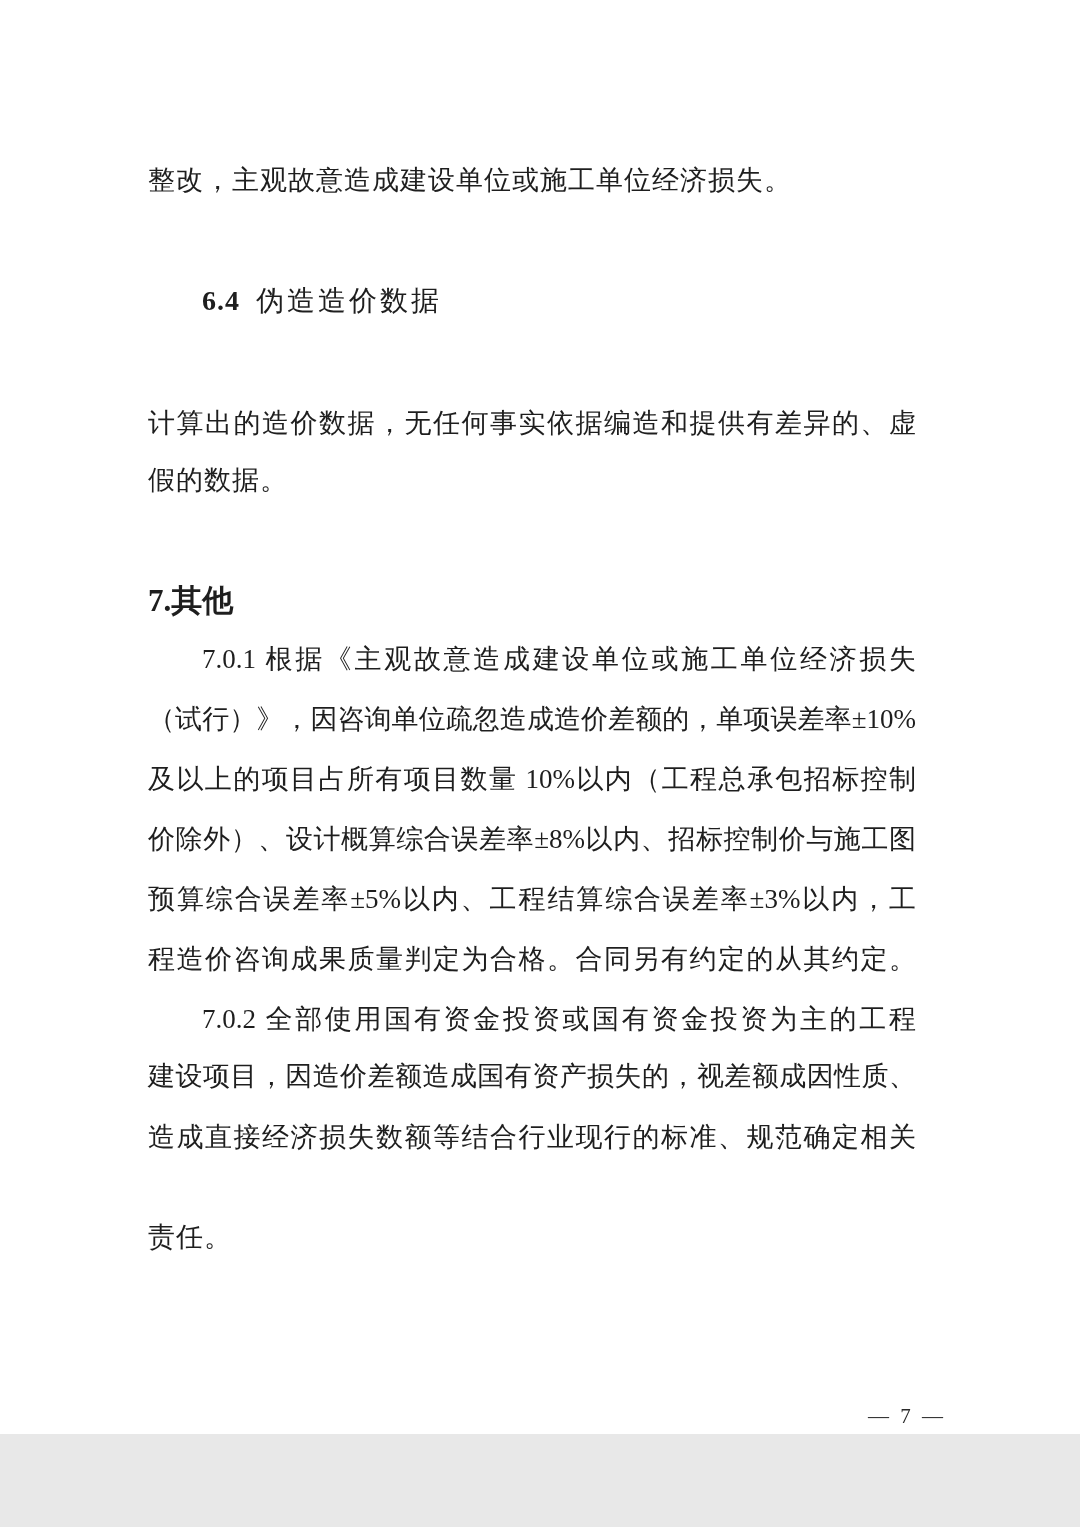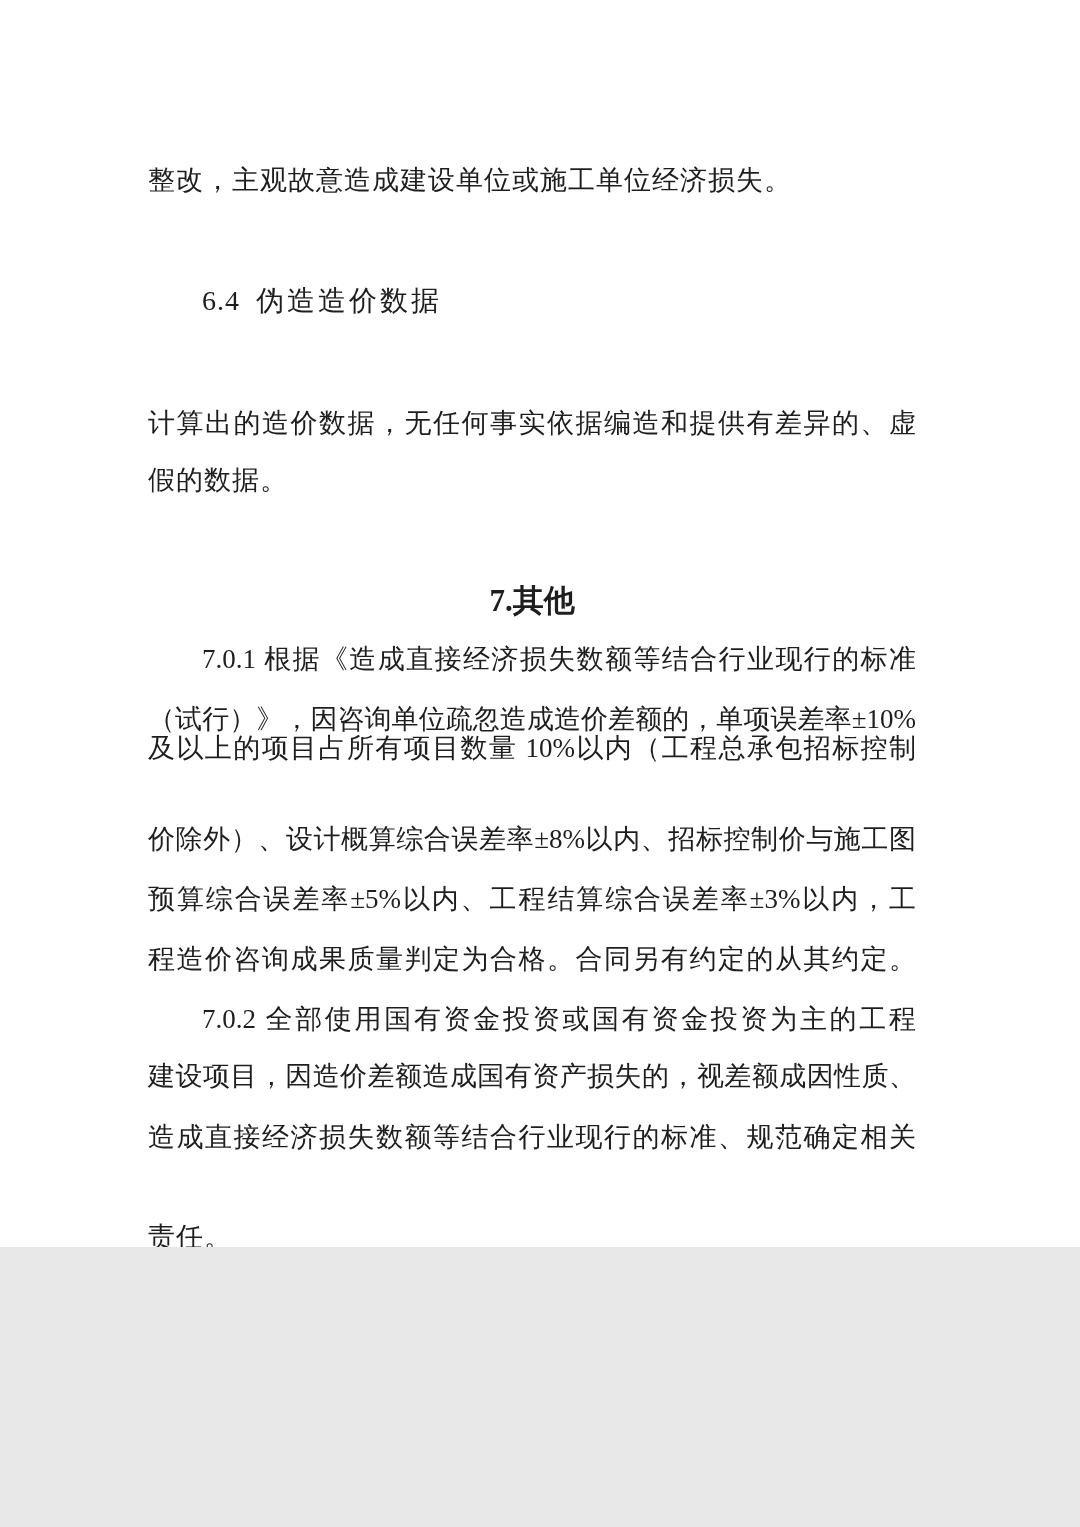--- a/index.html
+++ b/index.html
@@ -3,21 +3,21 @@
 <meta charset="utf-8">
 <style>
   html, body {
     margin: 0;
     padding: 0;
     background: #e8e8e8;
   }
   .page {
     position: relative;
     width: 1080px;
-    height: 1247px;
+    height: 1434px;
     margin: 0 auto;
     background: #ffffff;
     overflow: hidden;
     font-family: "Liberation Serif", "DejaVu Serif", serif;
     color: #1e1e1e;
   }
   .line {
     position: absolute;
     left: 148px;
     width: 768px;
@@ -36,33 +36,33 @@
   .indent {
     text-indent: 54px;
   }
   .sec-heading {
     position: absolute;
     left: 202px;
     font-size: 28px;
     line-height: 1.3;
   }
   .sec-heading .num {
-    font-weight: normal;
+    font-weight: bold;
     letter-spacing: 1px;
     margin-right: 16px;
   }
   .sec-heading .ttl {
     letter-spacing: 3px;
     text-align: right;
   }
   .chapter-heading {
     position: absolute;
     left: 148px;
     width: 768px;
-    text-align: center;
+    text-align: left;
     font-weight: bold;
     font-size: 31px;
     line-height: 1.3;
   }
   .page-footer {
     position: absolute;
     left: 868px;
     top: 1404px;
     font-size: 21px;
     letter-spacing: 3px;
@@ -79,23 +79,23 @@
 
   <div class="sec-heading" style="top:283px">
     <span class="num">6.4</span><span class="ttl">伪造造价数据</span>
   </div>
 
   <div class="line just" style="top:406px">计算出的造价数据，无任何事实依据编造和提供有差异的、虚</div>
   <div class="line" style="top:463px">假的数据。</div>
 
   <div class="chapter-heading" style="top:581px">7.其他</div>
 
-  <div class="line just indent" style="top:642px">7.0.1  根据《造成直接经济损失数额等结合行业现行的标准</div>
+  <div class="line just indent" style="top:642px">7.0.1  根据《主观故意造成建设单位或施工单位经济损失</div>
   <div class="line just" style="top:702px">（试行）》，因咨询单位疏忽造成造价差额的，单项误差率±10%</div>
-  <div class="line just" style="top:731px">及以上的项目占所有项目数量 10%以内（工程总承包招标控制</div>
+  <div class="line just" style="top:762px">及以上的项目占所有项目数量 10%以内（工程总承包招标控制</div>
   <div class="line just" style="top:822px">价除外）、设计概算综合误差率±8%以内、招标控制价与施工图</div>
   <div class="line just" style="top:882px">预算综合误差率±5%以内、工程结算综合误差率±3%以内，工</div>
   <div class="line just" style="top:942px">程造价咨询成果质量判定为合格。合同另有约定的从其约定。</div>
 
   <div class="line just indent" style="top:1002px">7.0.2  全部使用国有资金投资或国有资金投资为主的工程</div>
   <div class="line just" style="top:1059px">建设项目，因造价差额造成国有资产损失的，视差额成因性质、</div>
   <div class="line just" style="top:1120px">造成直接经济损失数额等结合行业现行的标准、规范确定相关</div>
   <div class="line" style="top:1220px">责任。</div>
 
   <div class="page-footer">— 7 —</div>

